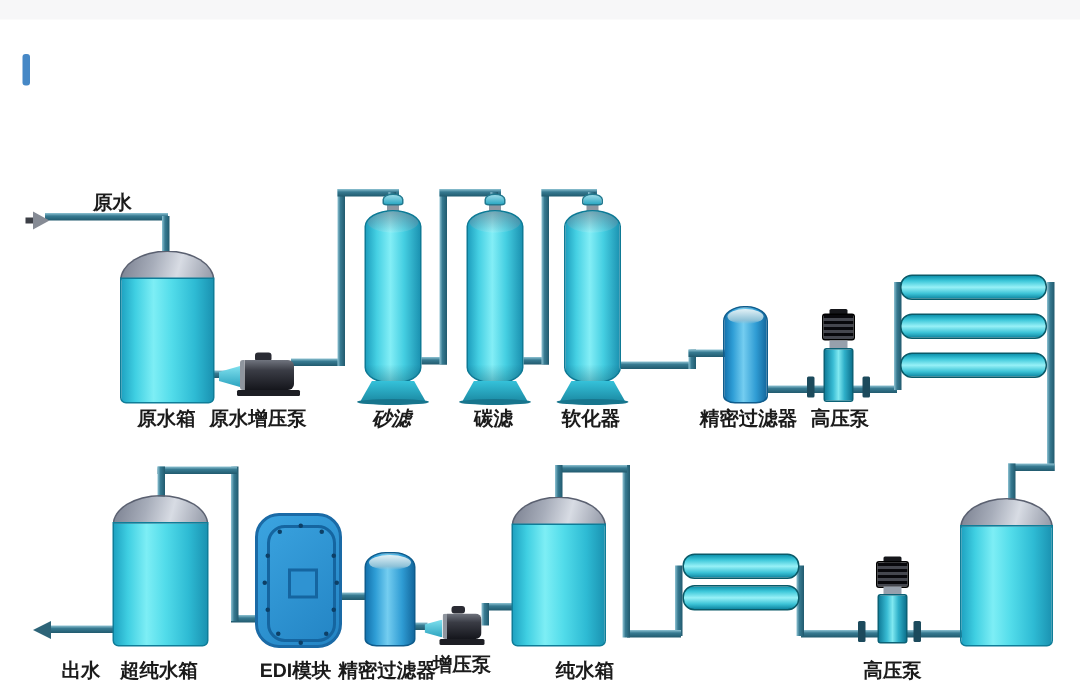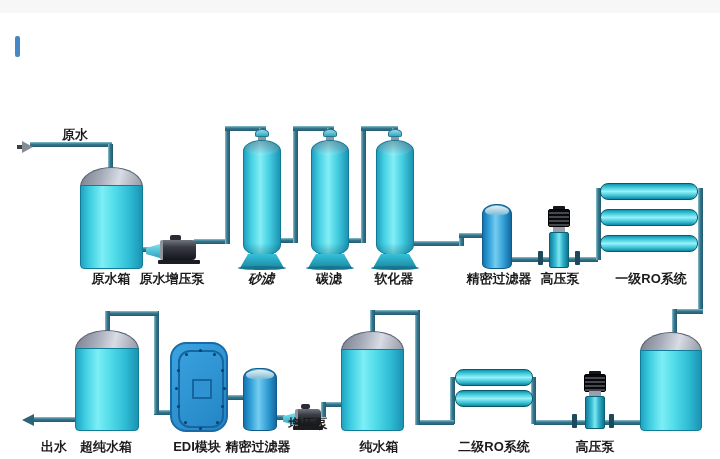--- a/index.html
+++ b/index.html
@@ -229,23 +229,21 @@
   </div>
 
   <div class="lbl" style="left:60px;top:126px;width:30px;">原水</div>
   <div class="lbl" style="left:132px;top:270px;width:80px;">原水增压泵</div>
   <div class="lbl" style="left:71px;top:270px;width:80px;">原水箱</div>
   <div class="lbl" style="left:231px;top:270px;width:60px;font-style:italic;">砂滤</div>
   <div class="lbl" style="left:299px;top:270px;width:60px;">碳滤</div>
   <div class="lbl" style="left:364px;top:270px;width:60px;">软化器</div>
   <div class="lbl" style="left:461px;top:270px;width:76px;">精密过滤器</div>
   <div class="lbl" style="left:530px;top:270px;width:60px;">高压泵</div>
-  <div class="lbl" style="left:611px;top:270px;width:80px;">一级RO系统</div>
 
   <div class="lbl" style="left:29px;top:438px;width:50px;">出水</div>
   <div class="lbl" style="left:66px;top:438px;width:80px;">超纯水箱</div>
   <div class="lbl" style="left:157px;top:438px;width:80px;">EDI模块</div>
   <div class="lbl" style="left:223px;top:438px;width:70px;">精密过滤器</div>
-  <div class="lbl" style="left:280px;top:415px;width:56px;">增压泵</div>
-  <div class="lbl" style="left:349px;top:438px;width:60px;">纯水箱</div>
-  <div class="lbl" style="left:454px;top:438px;width:80px;">二级RO系统</div>
+  <div class="lbl" style="left:280px;top:434px;width:56px;">增压泵</div>
+  <div class="lbl" style="left:360px;top:438px;width:60px;">纯水箱</div>
   <div class="lbl" style="left:565px;top:438px;width:60px;">高压泵</div>
 </div>
 
 </body></html>

